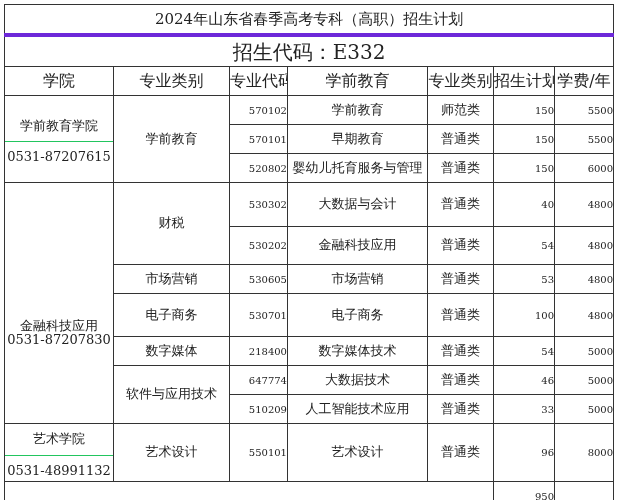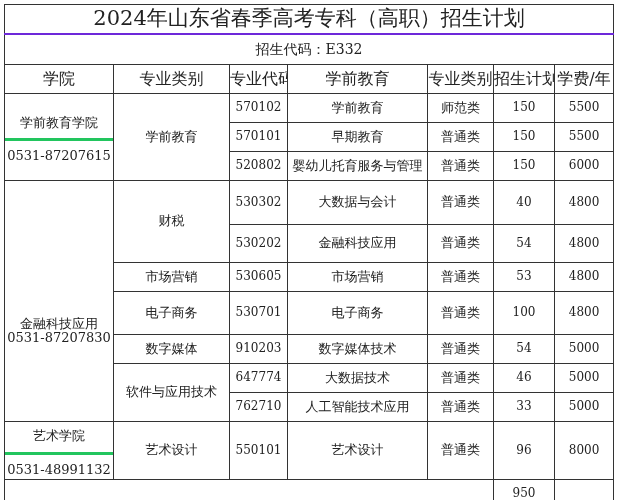--- a/index.html
+++ b/index.html
@@ -2,25 +2,25 @@
 <html><head>
 <meta charset="utf-8">
 <style>
   html, body { margin: 0; padding: 0; background: #ffffff; }
   body { width: 617px; height: 500px; overflow: hidden; position: relative;
          font-family: "DejaVu Serif", "Liberation Serif", serif; color: #222; }
   .sheet { position: absolute; left: 4px; top: 4px; width: 609px; height: 492px; }
   table { border-collapse: collapse; table-layout: fixed; width: 609px; }
   td { border: 1.5px solid #333; text-align: center; vertical-align: middle;
        font-size: 13px; padding: 0; white-space: nowrap; overflow: hidden; line-height: 1.1; }
-  .title { font-size: 21px; height: 28px; border-bottom: 2px solid #6d28d9; }
-  .subtitle { font-size: 14px; height: 29px; border-top: none; }
+  .title { font-size: 15px; height: 28px; border-bottom: 4px solid #6d28d9; }
+  .subtitle { font-size: 20px; height: 29px; border-top: none; }
   .hdr td { height: 28px; font-size: 16px; }
-  .num { font-size: 12px; }
-  .college-name { display: block; padding: 5px 0 8px 0; border-bottom: 3px solid #22c55e; }
+  .num { font-size: 10px; text-align: right; }
+  .college-name { display: block; padding: 5px 0 8px 0; border-bottom: 1px solid #22c55e; }
   .college-phone { display: block; padding-top: 8px; }
   .college-stack span { display: block; }
   .total-label { vertical-align: bottom; }
   .total-label span { position: relative; top: 6px; }
 </style>
 </head>
 <body>
 
 <div class="sheet">
 <table>
@@ -109,36 +109,36 @@
   <tr style="height:43px">
     <td>电子商务</td>
     <td class="num">530701</td>
     <td>电子商务</td>
     <td>普通类</td>
     <td class="num">100</td>
     <td class="num">4800</td>
   </tr>
   <tr style="height:29px">
     <td>数字媒体</td>
-    <td class="num">910203</td>
+    <td class="num">218400</td>
     <td>数字媒体技术</td>
     <td>普通类</td>
     <td class="num">54</td>
     <td class="num">5000</td>
   </tr>
   <tr style="height:29px">
     <td rowspan="2">软件与应用技术</td>
     <td class="num">647774</td>
     <td>大数据技术</td>
     <td>普通类</td>
     <td class="num">46</td>
     <td class="num">5000</td>
   </tr>
   <tr style="height:29px">
-    <td class="num">762710</td>
+    <td class="num">510209</td>
     <td>人工智能技术应用</td>
     <td>普通类</td>
     <td class="num">33</td>
     <td class="num">5000</td>
   </tr>
 
   <tr style="height:58px">
     <td>
       <span class="college-name">艺术学院</span>
       <span class="college-phone">0531-48991132</span>

